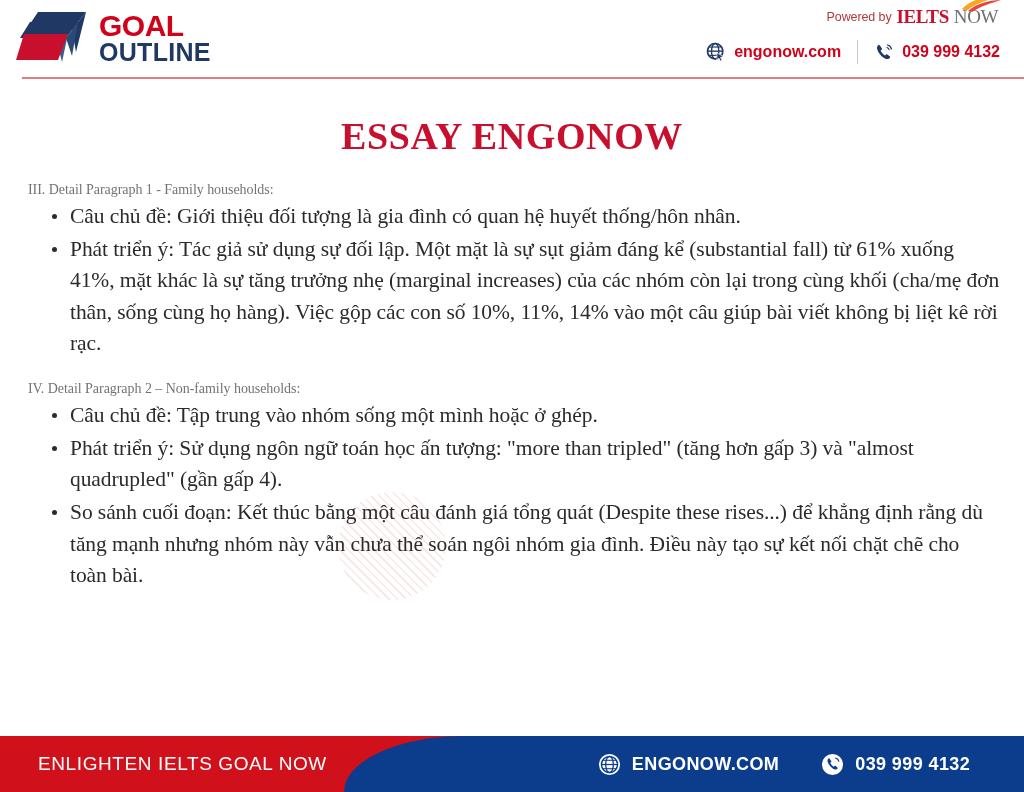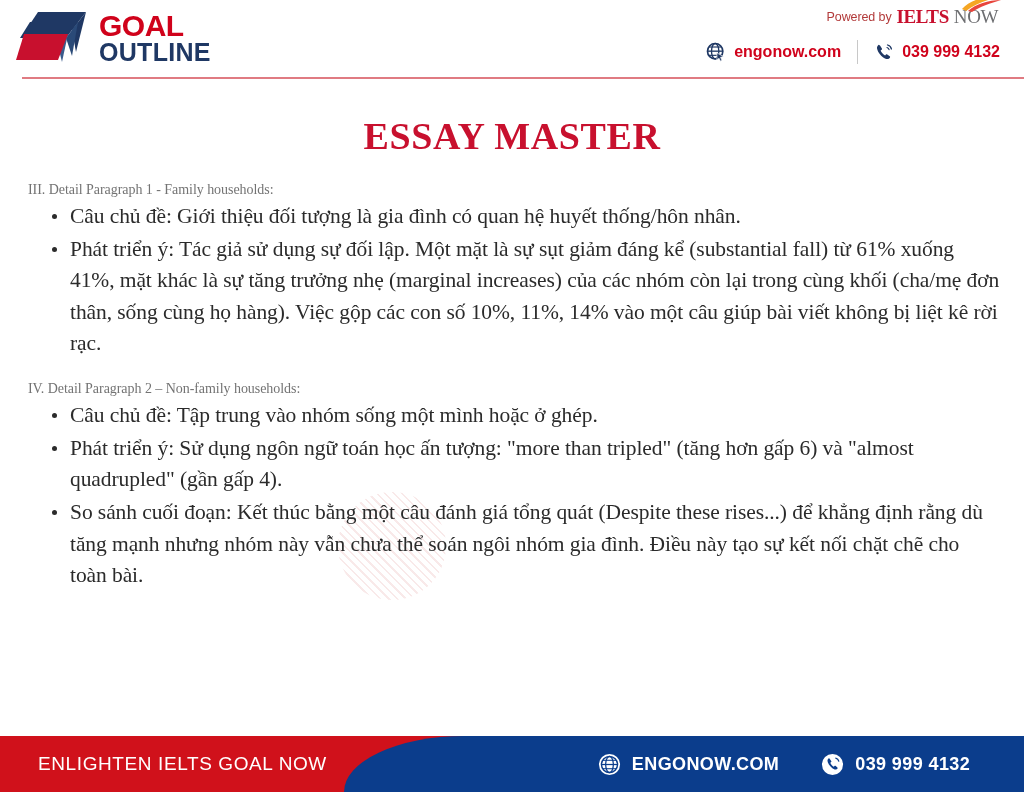--- a/index.html
+++ b/index.html
@@ -319,39 +319,39 @@
           <path d="M16.2,3.6 C18.6,4.2 20.4,6 20.9,8.4" fill="none" stroke="#1f3864" stroke-width="1.5" stroke-linecap="round"></path>
           <path d="M15.6,6.6 C16.9,7 17.8,7.9 18.1,9.2" fill="none" stroke="#1f3864" stroke-width="1.4" stroke-linecap="round"></path>
         </svg>
         <span>039 999 4132</span>
       </div>
     </div>
 
     <div class="header-rule"></div>
   </div>
 
-  <div class="title">ESSAY MASTER</div>
+  <div class="title">ESSAY ENGONOW</div>
 
   <div class="watermark"></div>
 
   <div class="content">
 
     <div class="section">
       <div class="section-heading">III. Detail Paragraph 1 - Family households:</div>
       <ul class="bullets">
         <li>Câu chủ đề: Giới thiệu đối tượng là gia đình có quan hệ huyết thống/hôn nhân.</li>
         <li>Phát triển ý: Tác giả sử dụng sự đối lập. Một mặt là sự sụt giảm đáng kể (substantial fall) từ 61% xuống 41%, mặt khác là sự tăng trưởng nhẹ (marginal increases) của các nhóm còn lại trong cùng khối (cha/mẹ đơn thân, sống cùng họ hàng). Việc gộp các con số 10%, 11%, 14% vào một câu giúp bài viết không bị liệt kê rời rạc.</li>
       </ul>
     </div>
 
     <div class="section">
       <div class="section-heading">IV. Detail Paragraph 2 – Non-family households:</div>
       <ul class="bullets">
         <li>Câu chủ đề: Tập trung vào nhóm sống một mình hoặc ở ghép.</li>
-        <li>Phát triển ý: Sử dụng ngôn ngữ toán học ấn tượng: "more than tripled" (tăng hơn gấp 6) và "almost quadrupled" (gần gấp 4).</li>
+        <li>Phát triển ý: Sử dụng ngôn ngữ toán học ấn tượng: "more than tripled" (tăng hơn gấp 3) và "almost quadrupled" (gần gấp 4).</li>
         <li>So sánh cuối đoạn: Kết thúc bằng một câu đánh giá tổng quát (Despite these rises...) để khẳng định rằng dù tăng mạnh nhưng nhóm này vẫn chưa thể soán ngôi nhóm gia đình. Điều này tạo sự kết nối chặt chẽ cho toàn bài.</li>
       </ul>
     </div>
 
   </div>
 
   <div class="footer">
     <div class="footer-red"></div>
     <div class="footer-blue"></div>
 

